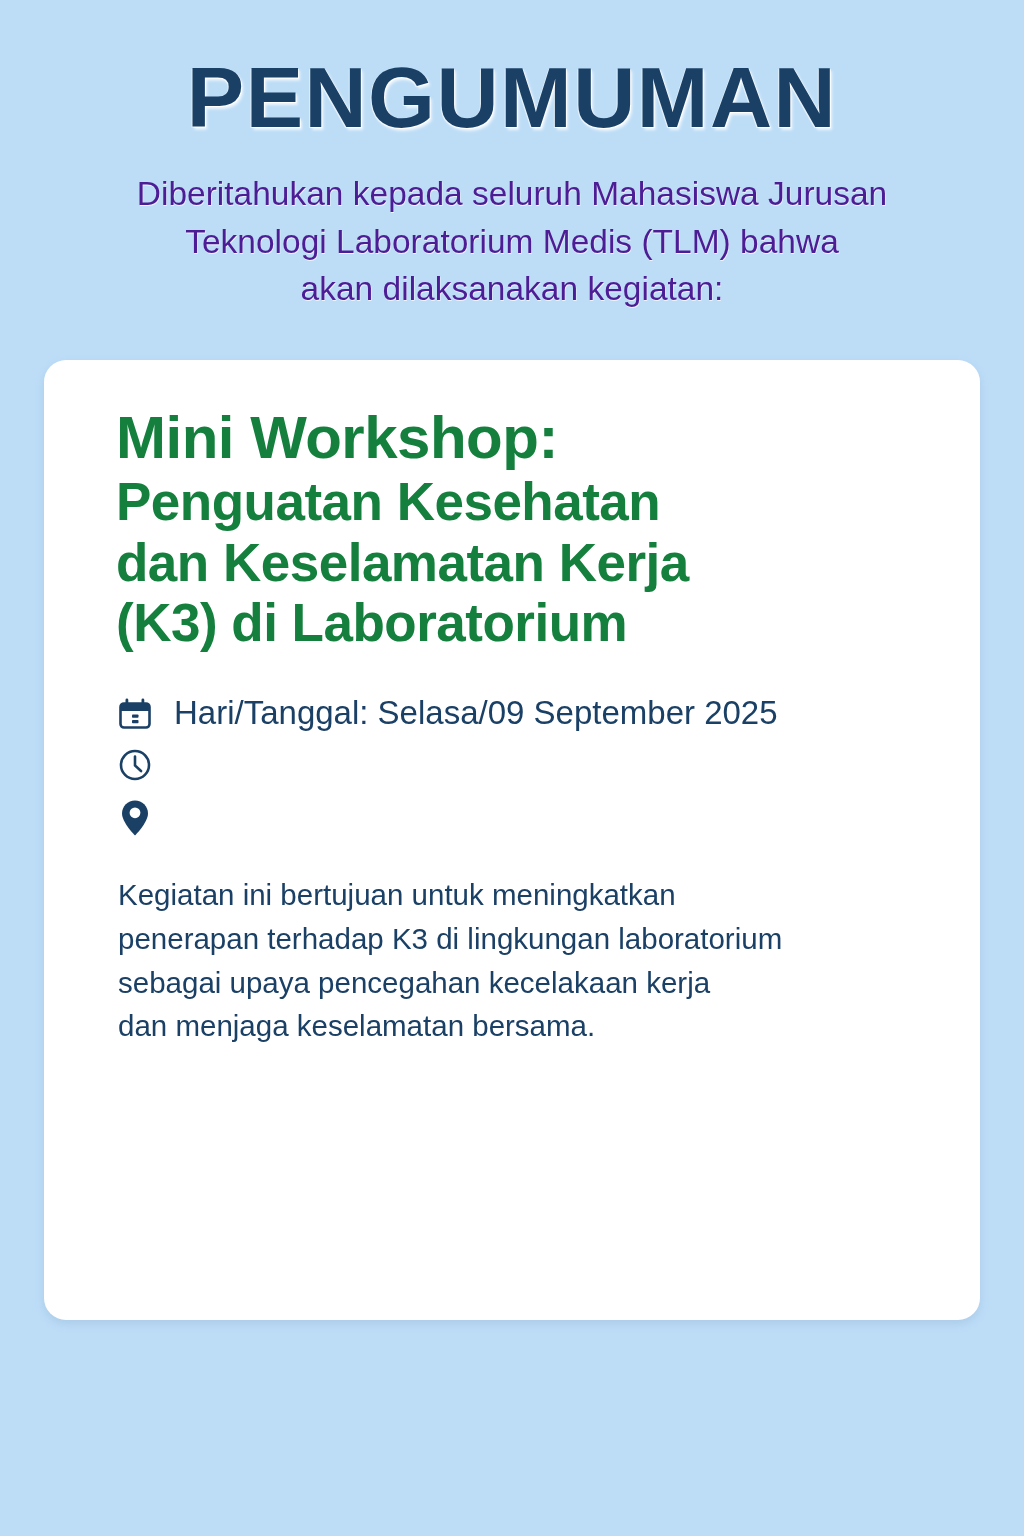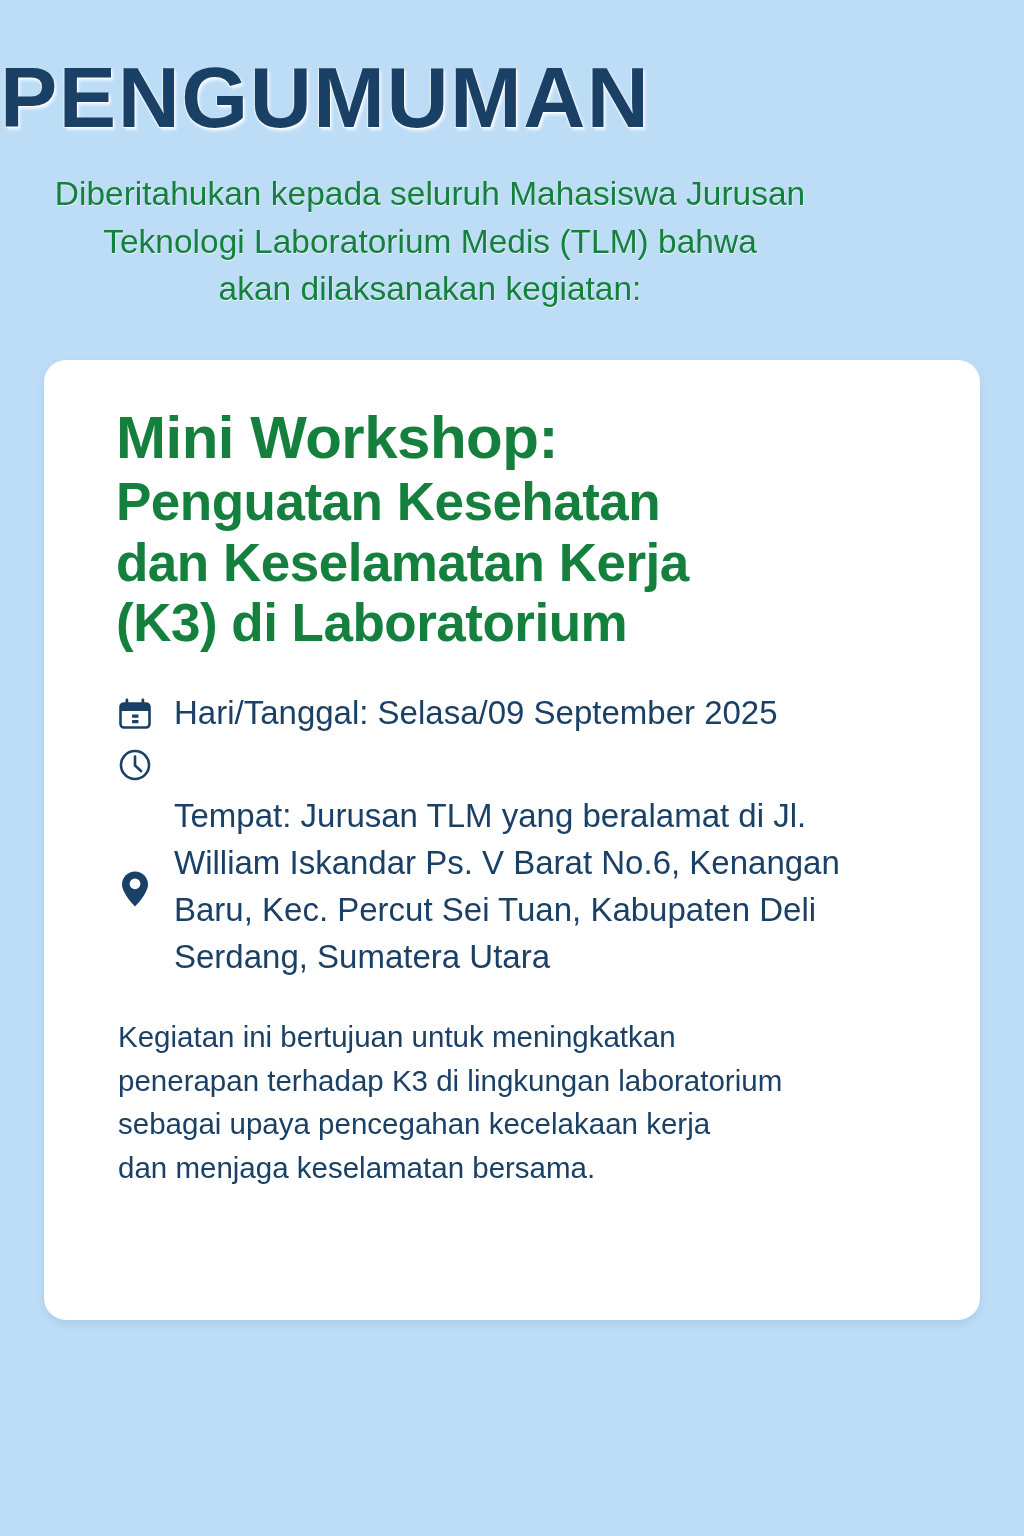--- a/index.html
+++ b/index.html
@@ -26,21 +26,21 @@
     flex-direction: column;
     align-items: center;
   }
 
   
   .header {
     width: 100%;
     padding-top: 52px;
     display: flex;
     flex-direction: column;
-    align-items: flex-start;
+    align-items: center;
   }
 
   .poster-title {
     font-size: 86px;
     font-weight: 700;
     letter-spacing: 1.5px;
     color: #1b4066;
     line-height: 1.05;
     text-align: center;
     text-shadow:
@@ -48,21 +48,21 @@
       -1px 1px 0 rgba(255,255,255,0.55),
        2px 3px 3px rgba(255,255,255,0.75);
   }
 
   .poster-subtitle {
     margin-top: 28px;
     width: 860px;
     font-size: 33.5px;
     font-weight: 400;
     line-height: 1.42;
-    color: #15803d;
+    color: #4c1d95;
     text-align: center;
     text-shadow: 0.5px 0.5px 0 rgba(255,255,255,0.7);
   }
 
   
   .card {
     position: absolute;
     left: 44px;
     top: 360px;
     width: 936px;
@@ -189,21 +189,20 @@
         </span>
       </div>
 
       <div class="detail-row place">
         <span class="detail-icon">
           <svg width="30" height="38" viewBox="0 0 30 38" aria-hidden="true">
             <path d="M15 1.5 C7.8 1.5 2 7.3 2 14.5 C2 23.5 15 36.5 15 36.5 C15 36.5 28 23.5 28 14.5 C28 7.3 22.2 1.5 15 1.5 Z" fill="#1b4066"></path>
             <circle cx="15" cy="13.8" r="5.4" fill="#ffffff"></circle>
           </svg>
         </span>
-        <span class="detail-text">Tempat: Jurusan TLM yang beralamat di Jl. William Iskandar Ps. V Barat No.6, Kenangan Baru, Kec. Percut Sei Tuan, Kabupaten Deli Serdang, Sumatera Utara</span>
       </div>
 
     </div>
 
     <div class="purpose">
       <span>Kegiatan ini bertujuan untuk meningkatkan</span>
       <span>penerapan terhadap K3 di lingkungan laboratorium</span>
       <span>sebagai upaya pencegahan kecelakaan kerja</span>
       <span>dan menjaga keselamatan bersama.</span>
     </div>

